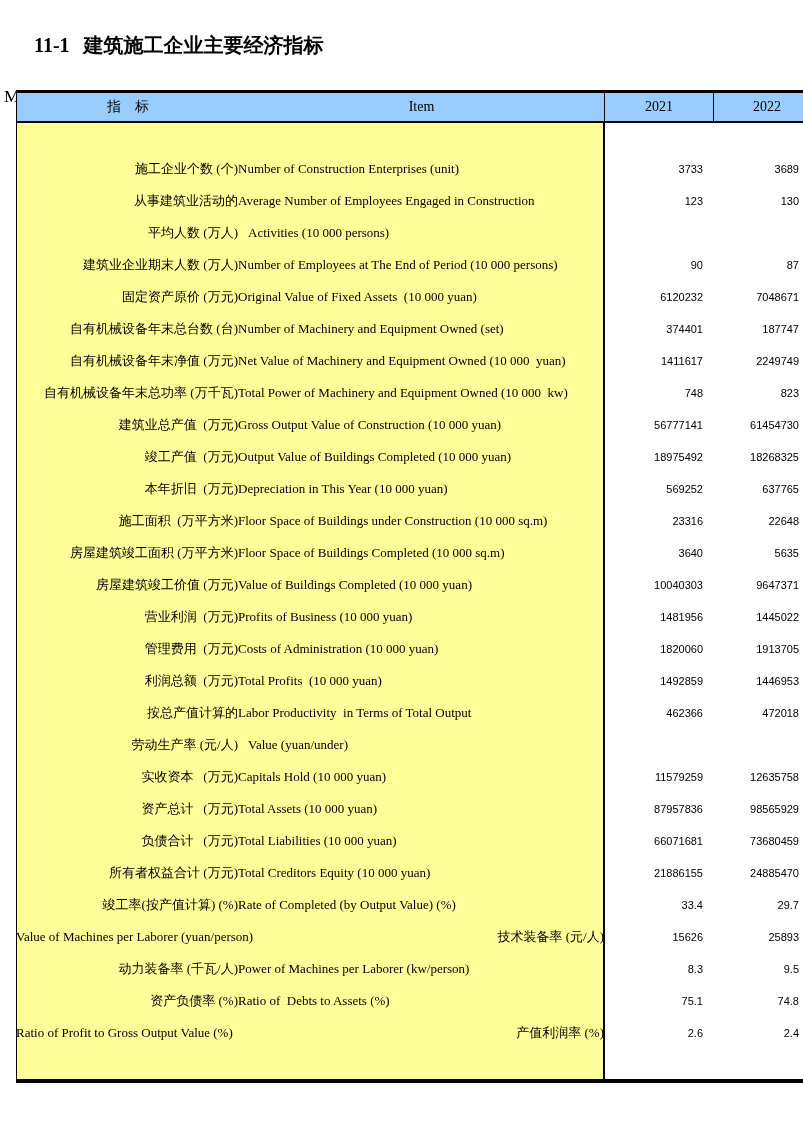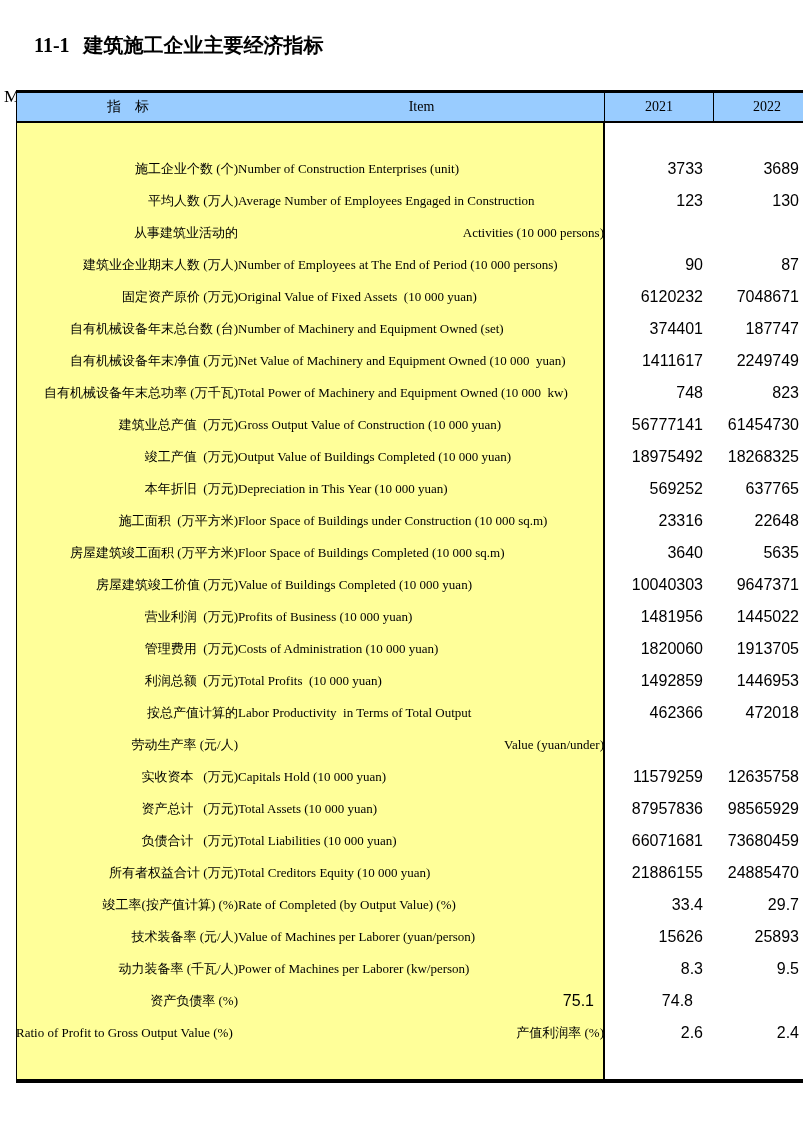--- a/index.html
+++ b/index.html
@@ -78,27 +78,27 @@
   .cell { min-height: 32px; }
   .line {
     line-height: 32px;
     height: 32px;
     font-size: 13px;
     white-space: pre;
     overflow: visible;
   }
   .cell-cn { padding-left: 8px; text-align: right; }
   .cell-cn .line2 { padding-left: 24px; }
-  .cell-en .line2 { padding-left: 10px; text-align: right; }
+  .cell-en .line2 { padding-left: 10px; }
   .cell-val {
     text-align: right;
     font-family: "Liberation Sans", "DejaVu Sans", sans-serif;
     font-size: 13.5px;
   }
-  .cell-val .line { font-size: 16px; }
+  .cell-val .line { font-size: 11px; }
   .val-2021 { padding-right: 10px; }
   .val-2022 { padding-right: 20px; }
 </style>
 </head>
 <body>
 
 <div class="page">
 
   <div class="title-block">
     <div class="title-cn">
@@ -129,22 +129,22 @@
           <div class="cell cell-val val-2021">
             <div class="line">3733</div>
           </div>
           <div class="cell cell-val val-2022">
             <div class="line">3689</div>
           </div>
         </div>
 
         <div class="row">
           <div class="cell cell-cn">
+            <div class="line line1">从事建筑业活动的</div>
             <div class="line line2">平均人数 (万人)</div>
-            <div class="line line1">从事建筑业活动的</div>
           </div>
           <div class="cell cell-en">
             <div class="line line1">Average Number of Employees Engaged in Construction</div>
             <div class="line line2">Activities (10 000 persons)</div>
           </div>
           <div class="cell cell-val val-2021">
             <div class="line">123</div>
           </div>
           <div class="cell cell-val val-2022">
             <div class="line">130</div>
@@ -486,28 +486,28 @@
           </div>
           <div class="cell cell-val val-2021">
             <div class="line">33.4</div>
           </div>
           <div class="cell cell-val val-2022">
             <div class="line">29.7</div>
           </div>
         </div>
 
         <div class="row">
+          <div class="cell cell-en">
+            <div class="line line1">Value of Machines per Laborer (yuan/person)</div>
+
+          </div>
           <div class="cell cell-cn">
             <div class="line line1">技术装备率 (元/人)</div>
 
           </div>
-          <div class="cell cell-en">
-            <div class="line line1">Value of Machines per Laborer (yuan/person)</div>
-
-          </div>
           <div class="cell cell-val val-2021">
             <div class="line">15626</div>
           </div>
           <div class="cell cell-val val-2022">
             <div class="line">25893</div>
           </div>
         </div>
 
         <div class="row">
           <div class="cell cell-cn">
@@ -522,20 +522,24 @@
             <div class="line">8.3</div>
           </div>
           <div class="cell cell-val val-2022">
             <div class="line">9.5</div>
           </div>
         </div>
 
         <div class="row">
           <div class="cell cell-cn">
             <div class="line line1">资产负债率 (%)</div>
+
+          </div>
+          <div class="cell cell-en">
+            <div class="line line1">Ratio of  Debts to Assets (%)</div>
 
           </div>
           <div class="cell cell-val val-2021">
             <div class="line">75.1</div>
           </div>
           <div class="cell cell-val val-2022">
             <div class="line">74.8</div>
           </div>
         </div>
 

